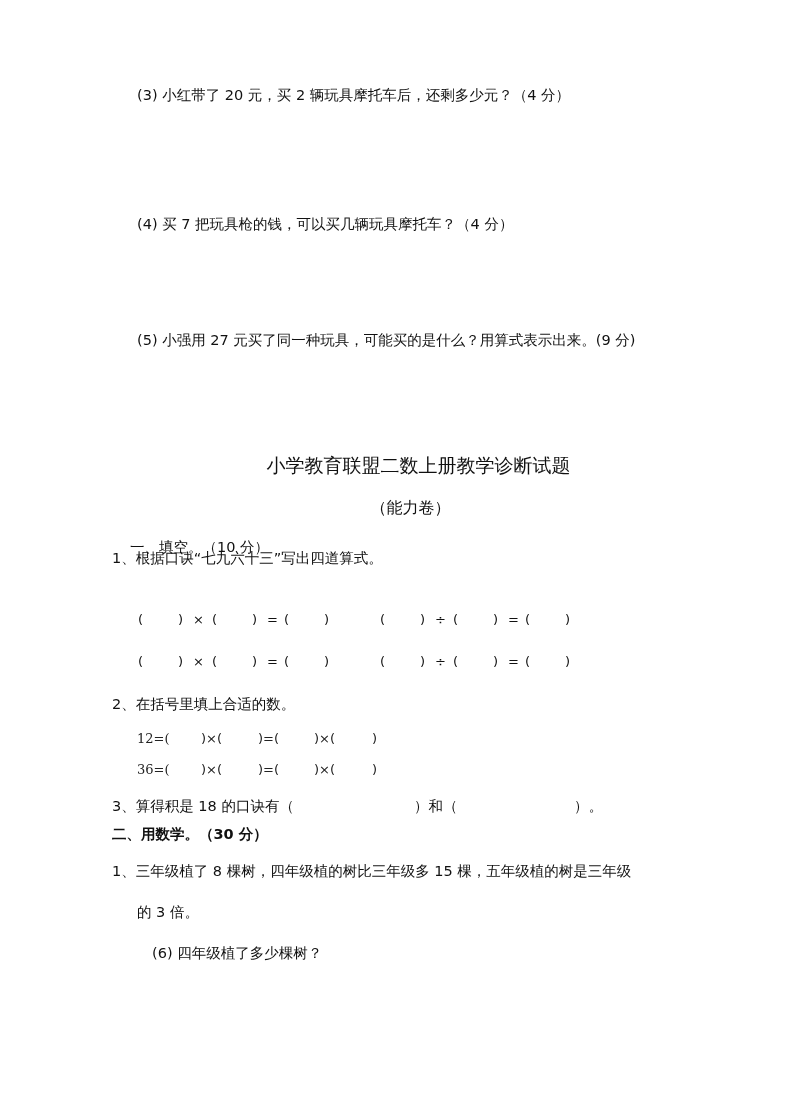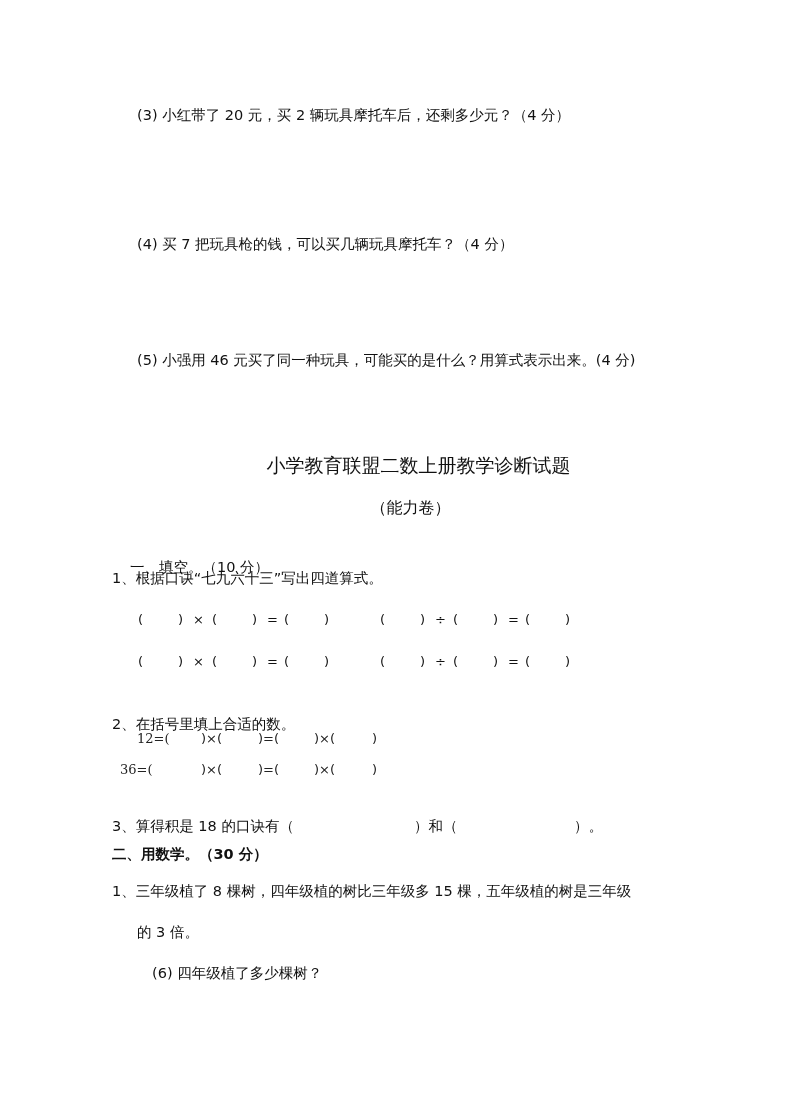--- a/index.html
+++ b/index.html
@@ -1,34 +1,34 @@
 <!DOCTYPE html>
 <html><head>
 <meta charset="utf-8">
 <style>
   html, body { margin: 0; padding: 0; background: #ffffff; }
   body { width: 789px; height: 1118px; position: relative; overflow: hidden;
          font-family: "DejaVu Sans", "Liberation Sans", sans-serif; color: #111; }
-  .line { position: absolute; white-space: nowrap; font-size: 14.5px; line-height: 20px; margin-top: 20px; }
+  .line { position: absolute; white-space: nowrap; font-size: 14.5px; line-height: 20px; }
   .serif-num { font-family: "DejaVu Serif", "Liberation Serif", serif; text-align: center; }
   .title { position: absolute; left: 0; width: 789px; text-align: center; font-size: 19px; line-height: 26px; top: 452px; padding-left: 24px; }
   .subtitle { position: absolute; left: 0; width: 789px; text-align: center; font-size: 16px; line-height: 22px; top: 497px; padding-left: 16px; }
   .section { font-size: 14.5px; }
   .bold { font-weight: bold; }
   .blank-row { position: absolute; font-size: 13px; color: #222; }
   .blank-row span { position: absolute; white-space: nowrap; }
   .eq-row { position: absolute; font-size: 13px; }
   .eq-row span { position: absolute; white-space: nowrap; }
 </style>
 </head>
 <body>
 
 <div class="line" style="left:137px; top:85px;">(3) 小红带了 20 元，买 2 辆玩具摩托车后，还剩多少元？（4 分）</div>
 <div class="line" style="left:137px; top:214px;">(4) 买 7 把玩具枪的钱，可以买几辆玩具摩托车？（4 分）</div>
-<div class="line" style="left:137px; top:330px;">(5) 小强用 46 元买了同一种玩具，可能买的是什么？用算式表示出来。(4 分)</div>
+<div class="line" style="left:137px; top:330px;">(5) 小强用 27 元买了同一种玩具，可能买的是什么？用算式表示出来。(9 分)</div>
 
 <div class="title">小学教育联盟二数上册教学诊断试题</div>
 <div class="subtitle">（能力卷）</div>
 
 <div class="line section" style="left:130px; top:537px;">一、填空。（10 分）</div>
 <div class="line" style="left:112px; top:548px;">1、根据口诀“七九六十三”写出四道算式。</div>
 
 <div class="eq-row" style="left:0; top:612px; width:789px; height:20px;">
   <span style="left:138px">(</span>
   <span style="left:178px">)</span>
@@ -69,21 +69,21 @@
 <div class="line" style="left:112px; top:694px;">2、在括号里填上合适的数。</div>
 
 <div class="blank-row" style="left:0; top:731px; width:789px; height:20px;">
   <span class="serif-num" style="left:137px">12=(</span>
   <span style="left:201px">)×(</span>
   <span style="left:258px">)=(</span>
   <span style="left:314px">)×(</span>
   <span style="left:372px">)</span>
 </div>
 <div class="blank-row" style="left:0; top:762px; width:789px; height:20px;">
-  <span class="serif-num" style="left:120px">36=(</span>
+  <span class="serif-num" style="left:137px">36=(</span>
   <span style="left:201px">)×(</span>
   <span style="left:258px">)=(</span>
   <span style="left:314px">)×(</span>
   <span style="left:372px">)</span>
 </div>
 
 <div class="line" style="left:112px; top:796px; width:600px; height:20px;">
   <span style="position:absolute; left:0;">3、算得积是 18 的口诀有（</span>
   <span style="position:absolute; left:302px;">）和（</span>
   <span style="position:absolute; left:462px;">）。</span>

